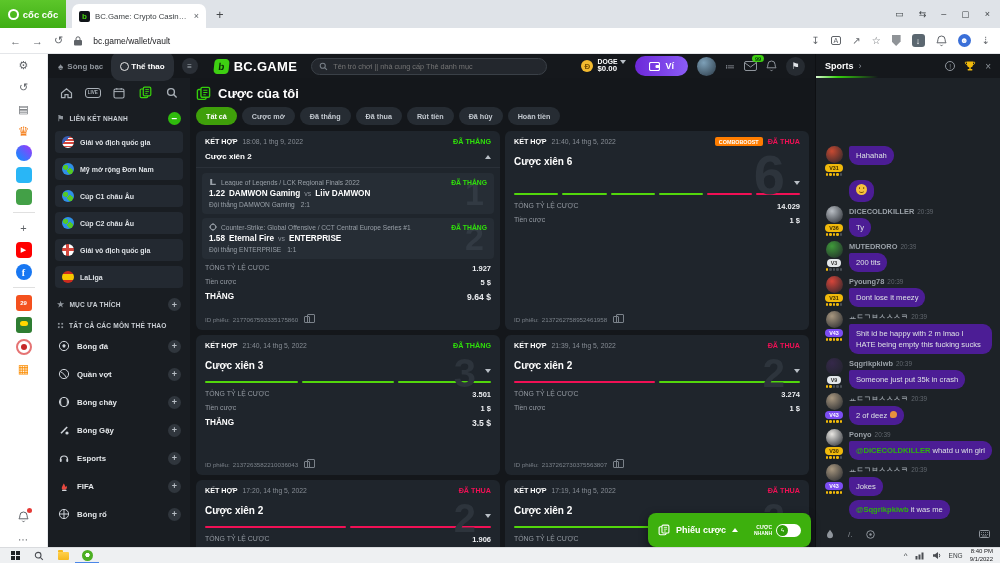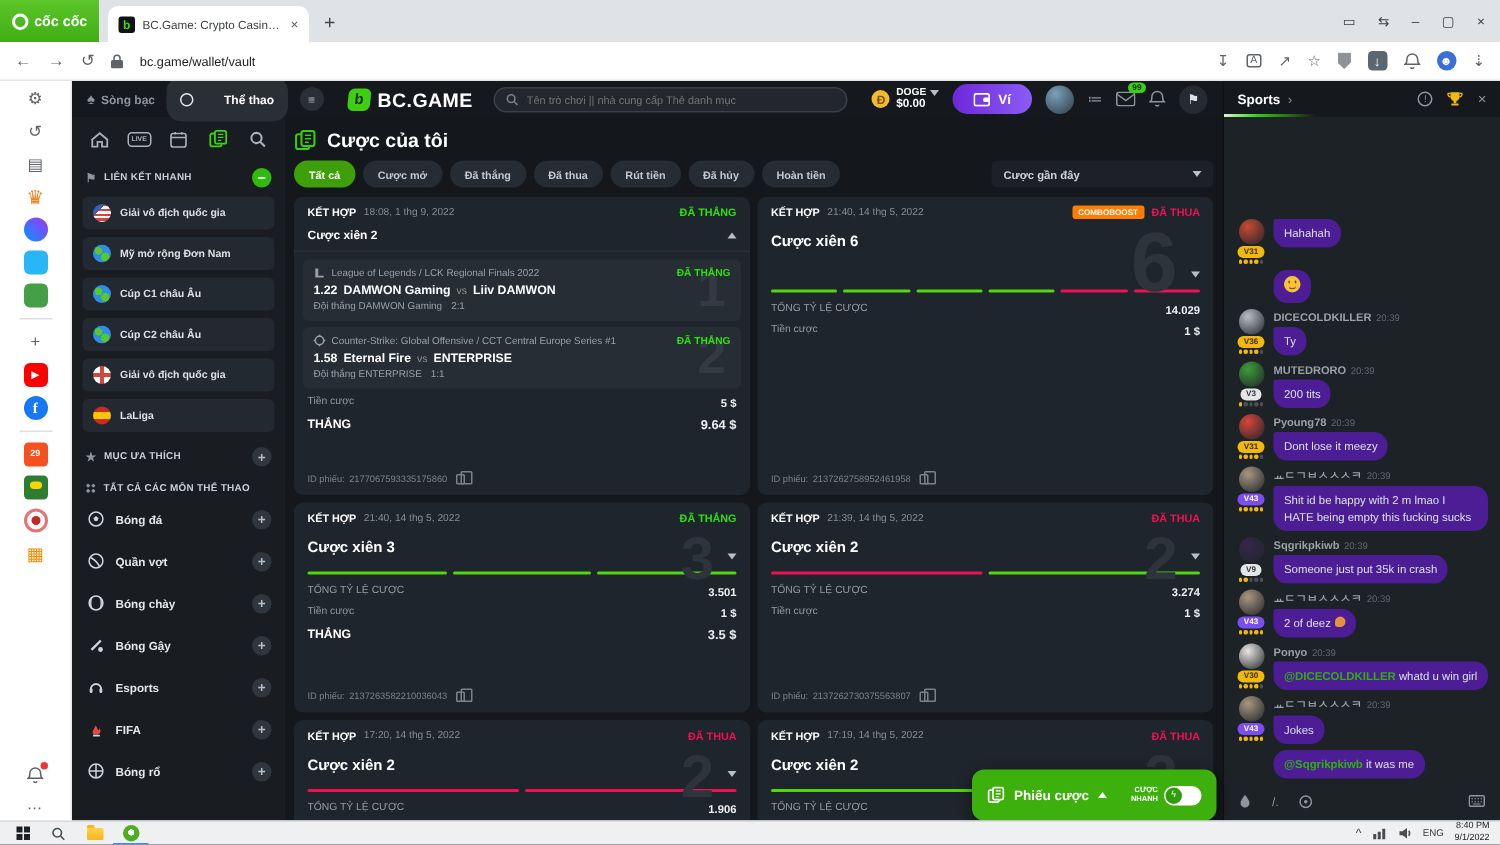--- a/index.html
+++ b/index.html
@@ -41,21 +41,21 @@
 .bspacer{flex:1}
 .bellb{position:relative;color:#5f6368}
 .bellb .reddot{position:absolute;top:-1px;right:0;width:5px;height:5px;border-radius:50%;background:#e53935}
 .dots{color:#5f6368;font-size:10px;letter-spacing:1px}
 
 .app{position:absolute;top:54px;left:48px;right:0;bottom:16px;display:flex;overflow:hidden;background:#14171b}
 .app-left{flex:1;min-width:0;display:flex;flex-direction:column}
 .site-header{height:24px;flex:none;background:#15181c;display:flex;align-items:center;gap:8px;padding:0 10px}
 .mode-cas{display:flex;align-items:center;gap:4px;color:#8f959c;font-size:8px;font-weight:bold}
 .spade{font-size:10px}
-.mode-sport{position:relative;display:flex;align-items:center;gap:20px;background:#2a2f36;border-radius:10px;height:30px;padding:0 9px;color:#fff;font-size:8px;font-weight:bold}
+.mode-sport{position:relative;display:flex;align-items:center;gap:2px;background:#2a2f36;border-radius:10px;height:30px;padding:0 9px;color:#fff;font-size:8px;font-weight:bold}
 .ballicon{width:9px;height:9px;border-radius:50%;border:1.5px solid #e8e8e8}
 .newb{position:absolute;top:-4px;right:-5px;background:#3ecf12;color:#06330a;font-size:4.8px;font-weight:bold;padding:.5px 2.5px;border-radius:3px}
 .mode-menu{width:16px;height:16px;border-radius:50%;background:#2a2f36;color:#aab0b8;font-size:8px;display:flex;align-items:center;justify-content:center}
 .logo{display:flex;align-items:center;gap:5px;margin-left:8px;color:#fff;font-weight:800;font-size:13px;letter-spacing:.3px}
 .logomark{width:15px;height:15px;background:#3ecf12;border-radius:4px;color:#0b2d07;font-size:10px;font-weight:800;display:flex;align-items:center;justify-content:center;transform:skewX(-6deg)}
 .search{margin-left:6px;width:236px;height:17px;background:#23272d;border:1px solid #3a4047;border-radius:9px;display:flex;align-items:center;gap:5px;padding:0 7px;color:#787f87}
 .search input{flex:1;min-width:0;background:none;border:none;outline:none;color:#9aa1a9;font-size:7.3px;font-family:inherit}
 .hdr-right{margin-left:auto;display:flex;align-items:center;gap:9px}
 .balance{display:flex;align-items:center;gap:4px}
 .coin{width:12px;height:12px;border-radius:50%;background:#f3ba2f;color:#7a5200;font-size:8px;font-weight:800;display:flex;align-items:center;justify-content:center}
@@ -488,24 +488,20 @@
         <div class="filter-row">
           <div id="filters" style="display:flex;gap:5px">
               <span class="pill active">Tất cả</span>
               <span class="pill">Cược mở</span>
               <span class="pill">Đã thắng</span>
               <span class="pill">Đã thua</span>
               <span class="pill">Rút tiền</span>
               <span class="pill">Đã hủy</span>
               <span class="pill">Hoàn tiền</span>
             </div>
-          <div class="sort">
-            <span>Cược gần đây</span>
-            <span class="tri down"></span>
-          </div>
         </div>
         <div class="cards" id="cards">
             <div class="card r1">
               <div class="chead">
                 <span class="ctype">KẾT HỢP</span>
                 <span class="ctime">18:08, 1 thg 9, 2022</span>
                 <span class="cright">
                   <span class="cstatus st-win">ĐÃ THẮNG</span>
                 </span>
               </div>
@@ -554,20 +550,24 @@
                     <span>ENTERPRISE</span>
                   </div>
                   <div class="lrow3">
                     <span>Đội thắng ENTERPRISE</span>
                     <span>1:1</span>
                   </div>
                   <span class="lwm">2</span>
                 </div>
               </div>
               <div class="trow">
+                <span class="tlab">TỔNG TỶ LỆ CƯỢC</span>
+                <span class="tval">1.927</span>
+              </div>
+              <div class="trow">
                 <span class="tlab">Tiền cược</span>
                 <span class="tval">5 $</span>
               </div>
               <div class="trow winrow">
                 <span class="tlab">THẮNG</span>
                 <span class="tval">9.64 $</span>
               </div>
               <div class="cid">
                 <span>ID phiếu:</span>
                 <span>2177067593335175860</span>

